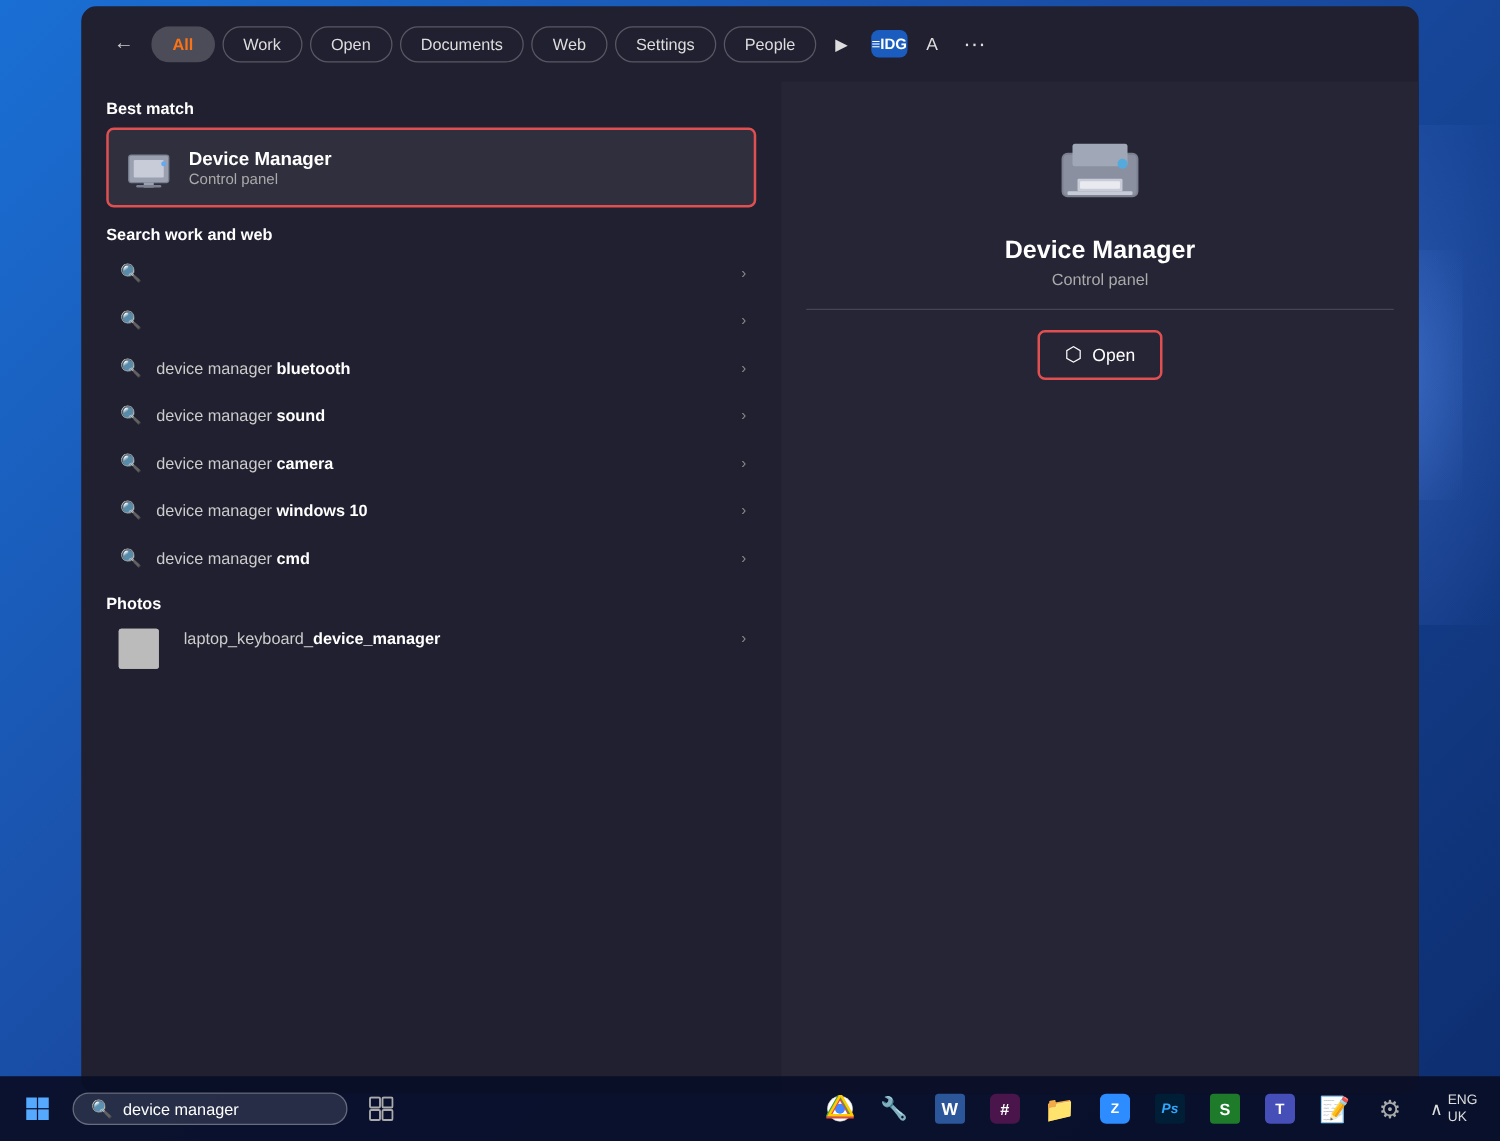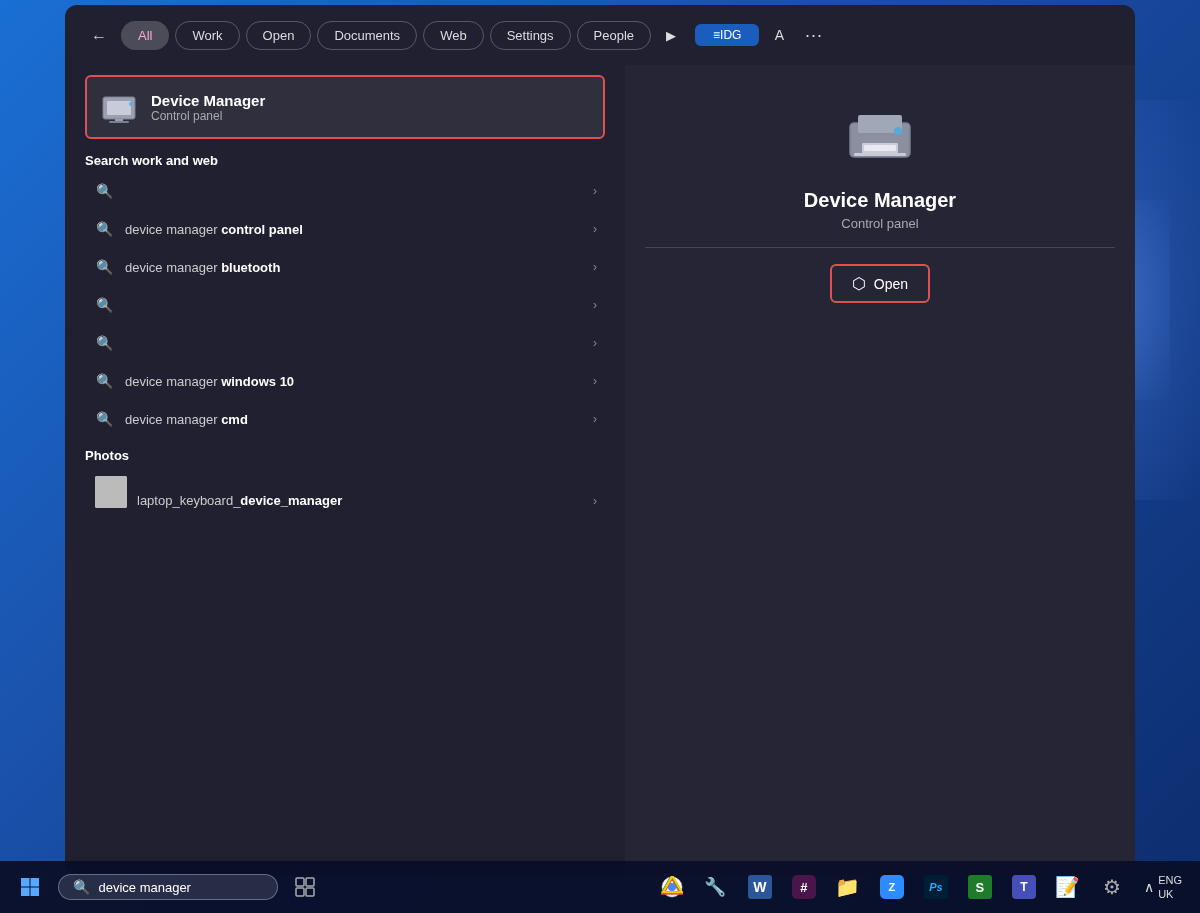--- a/index.html
+++ b/index.html
@@ -55,21 +55,22 @@
       border: 1px solid rgba(255,255,255,0.25);
       background: transparent;
       color: #ddd;
       cursor: pointer;
       font-size: 13px;
       font-family: 'Segoe UI', sans-serif;
     }
     .tab-btn.active {
       background: rgba(255,255,255,0.2);
       border-color: transparent;
-      color: #f9a8d4;
+      color: #f97316;
+      font-weight: bold;
     }
 
     .tab-more {
       width: 28px;
       height: 28px;
       border-radius: 50%;
       border: none;
       background: transparent;
       color: #ddd;
       cursor: pointer;
@@ -87,25 +88,25 @@
       color: #ddd;
       cursor: pointer;
       font-size: 13px;
     }
 
     .tab-idg {
       margin-left: 4px;
       background: #1a5dbf;
       border: none;
       border-radius: 6px;
-      padding: 4px 18px;
+      padding: 4px 0;
       color: #fff;
       font-size: 12px;
       cursor: pointer;
-      font-weight: 400;
+      font-weight: 700;
     }
     .tab-letter {
       width: 28px;
       height: 28px;
       border-radius: 50%;
       border: none;
       background: transparent;
       color: #ddd;
       cursor: pointer;
       font-size: 14px;
@@ -203,22 +204,22 @@
     .chevron-right {
       color: #888;
       font-size: 12px;
       position: absolute;
       right: 8px;
     }
 
     
     .photo-item {
       display: flex;
-      align-items: flex-end;
-      gap: 10px;
+      align-items: flex-start;
+      gap: 20px;
       padding: 9px 10px;
       border-radius: 6px;
       cursor: pointer;
       position: relative;
     }
 
     .photo-thumb {
       width: 32px;
       height: 32px;
       background: #ccc;
@@ -393,20 +394,21 @@
     <button class="tab-play">▶</button>
     <button class="tab-idg">≡IDG</button>
     <button class="tab-letter">A</button>
     <button class="tab-more">···</button>
   </div>
 
   <div class="main-content">
 
     <div class="left-panel">
 
+      <div class="section-label">Best match</div>
 
       <div class="best-match-item">
         <div class="best-match-icon">
           <svg width="40" height="40" viewBox="0 0 40 40">
             <rect x="4" y="10" width="32" height="22" rx="2" fill="#9aa0b0" stroke="#7a8090" stroke-width="1"></rect>
             <rect x="8" y="14" width="24" height="14" rx="1" fill="#c8ccd8"></rect>
             <rect x="16" y="32" width="8" height="4" fill="#9aa0b0"></rect>
             <rect x="10" y="34" width="20" height="2" rx="1" fill="#7a8090"></rect>
             <circle cx="32" cy="17" r="2" fill="#66aaee"></circle>
           </svg>
@@ -419,37 +421,38 @@
 
       <div class="search-section-label">Search work and web</div>
 
       <div class="search-result-item">
         <div class="search-icon">🔍</div>
         <span class="chevron-right">›</span>
       </div>
 
       <div class="search-result-item">
         <div class="search-icon">🔍</div>
-        <div class="result-text">device manager <strong>control panel</strong></div>
         <span class="chevron-right">›</span>
       </div>
 
       <div class="search-result-item">
         <div class="search-icon">🔍</div>
         <div class="result-text">device manager <strong>bluetooth</strong></div>
         <span class="chevron-right">›</span>
       </div>
 
       <div class="search-result-item">
         <div class="search-icon">🔍</div>
-        <span class="chevron-right">›</span>
-      </div>
-
-      <div class="search-result-item">
-        <div class="search-icon">🔍</div>
+        <div class="result-text">device manager <strong>sound</strong></div>
+        <span class="chevron-right">›</span>
+      </div>
+
+      <div class="search-result-item">
+        <div class="search-icon">🔍</div>
+        <div class="result-text">device manager <strong>camera</strong></div>
         <span class="chevron-right">›</span>
       </div>
 
       <div class="search-result-item">
         <div class="search-icon">🔍</div>
         <div class="result-text">device manager <strong>windows 10</strong></div>
         <span class="chevron-right">›</span>
       </div>
 
       <div class="search-result-item">

